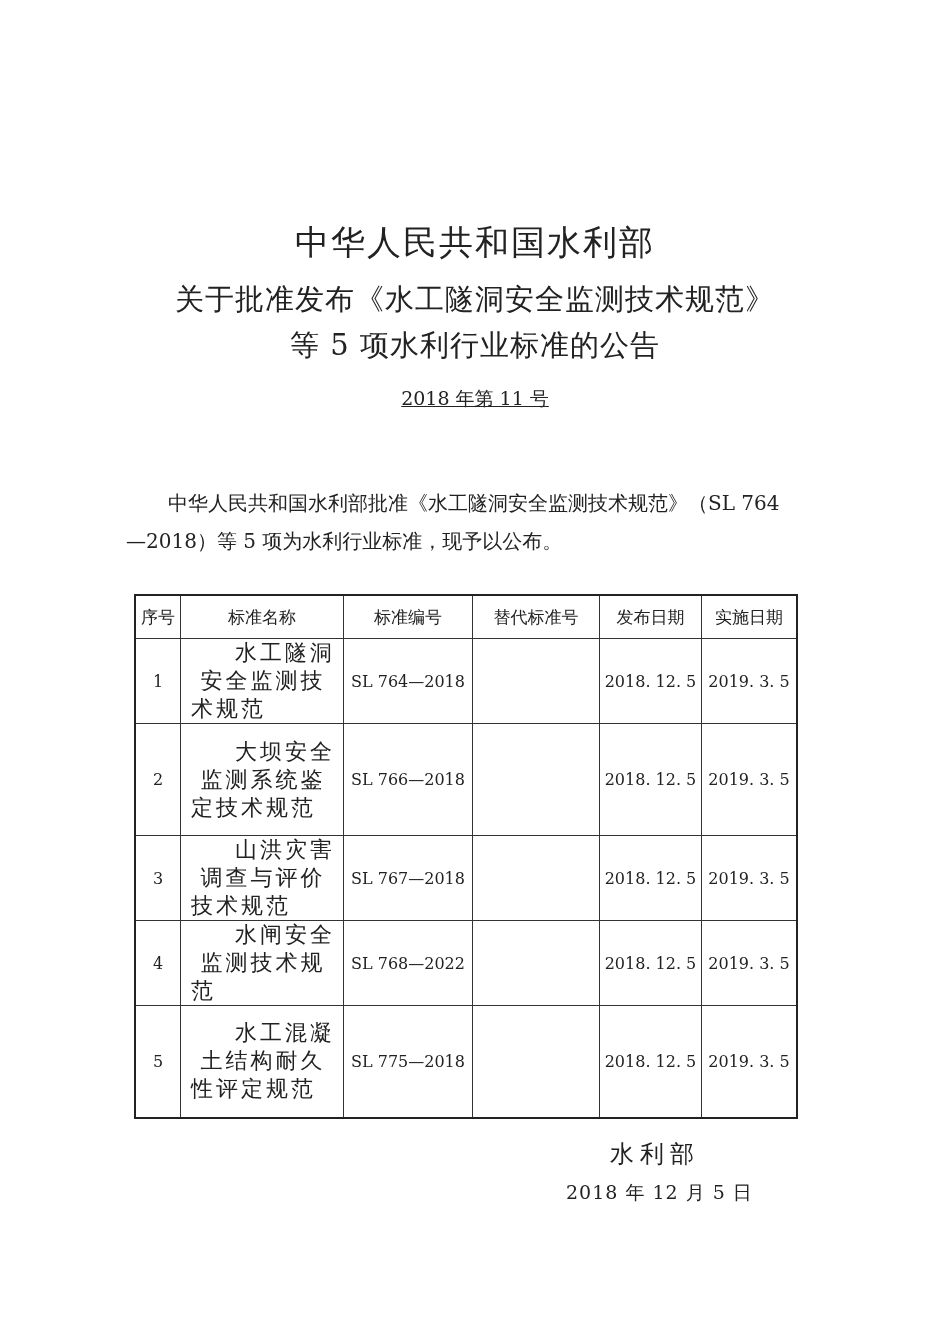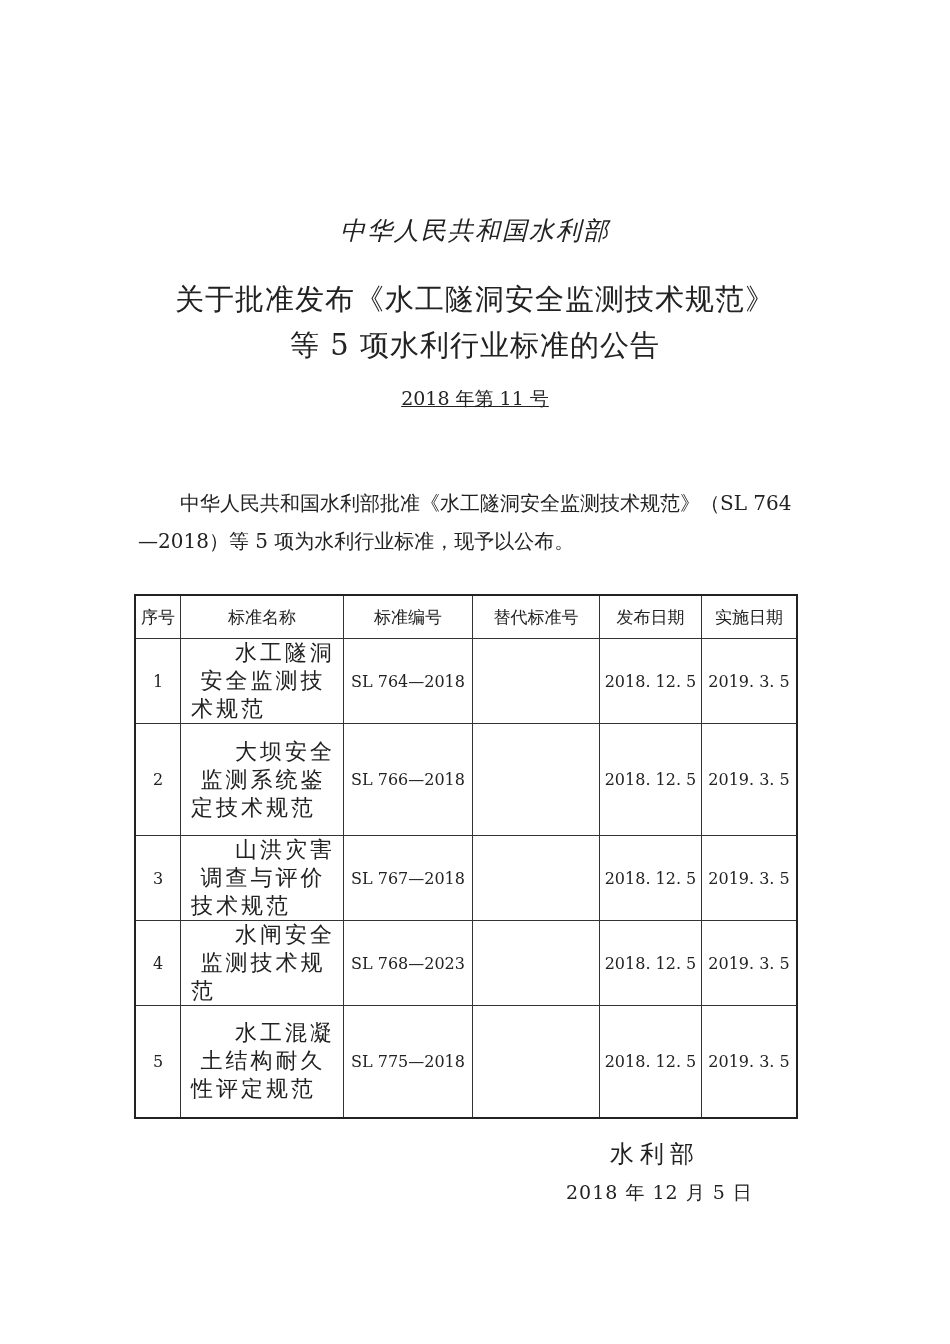--- a/index.html
+++ b/index.html
@@ -1,25 +1,25 @@
 <!DOCTYPE html>
 <html><head>
 <meta charset="utf-8">
 <style>
   html, body { margin: 0; padding: 0; background: #ffffff; }
   body { width: 950px; height: 1344px; position: relative; overflow: hidden;
          font-family: "DejaVu Serif", "Liberation Serif", serif; color: #222; }
   .abs { position: absolute; }
   .center { left: 0; width: 950px; text-align: center; }
-  .org { top: 214px; font-size: 25px; letter-spacing: 2px; font-style: italic; }
+  .org { top: 220px; font-size: 34px; letter-spacing: 2px; }
   .title { font-size: 29px; letter-spacing: 1px; }
   .t1 { top: 280px; }
   .t2 { top: 326px; }
   .docno { top: 386px; font-size: 19px; text-decoration: underline; }
-  .para { left: 138px; width: 670px; font-size: 20px; line-height: 38px; }
+  .para { left: 126px; width: 670px; font-size: 20px; line-height: 38px; }
   .p1 { top: 484px; text-indent: 42px; }
   table.std { position: absolute; left: 134px; top: 594px; width: 664px;
               border-collapse: collapse; font-size: 16px; border: 2px solid #222; }
   table.std td, table.std th { border: 1px solid #333; text-align: center;
               font-weight: normal; padding: 0; }
   table.std th { height: 42px; font-size: 17px; }
   td.name { text-align: justify; text-align-last: left; padding: 0 8px 0 10px !important;
             line-height: 28px; font-size: 22px; letter-spacing: 3px; }
   td.name span { display: block; text-indent: 2em; }
   .r1, .r3, .r4 { height: 70px; }
@@ -77,21 +77,21 @@
       <td>SL 767—2018</td>
       <td></td>
       <td>2018. 12. 5</td>
       <td>2019. 3. 5</td>
     </tr>
     <tr class="r4">
       <td>4</td>
       <td class="name">
           <span>水闸安全监测技术规范</span>
         </td>
-      <td>SL 768—2023</td>
+      <td>SL 768—2022</td>
       <td></td>
       <td>2018. 12. 5</td>
       <td>2019. 3. 5</td>
     </tr>
     <tr class="r5">
       <td>5</td>
       <td class="name">
           <span>水工混凝土结构耐久性评定规范</span>
         </td>
       <td>SL 775—2018</td>

